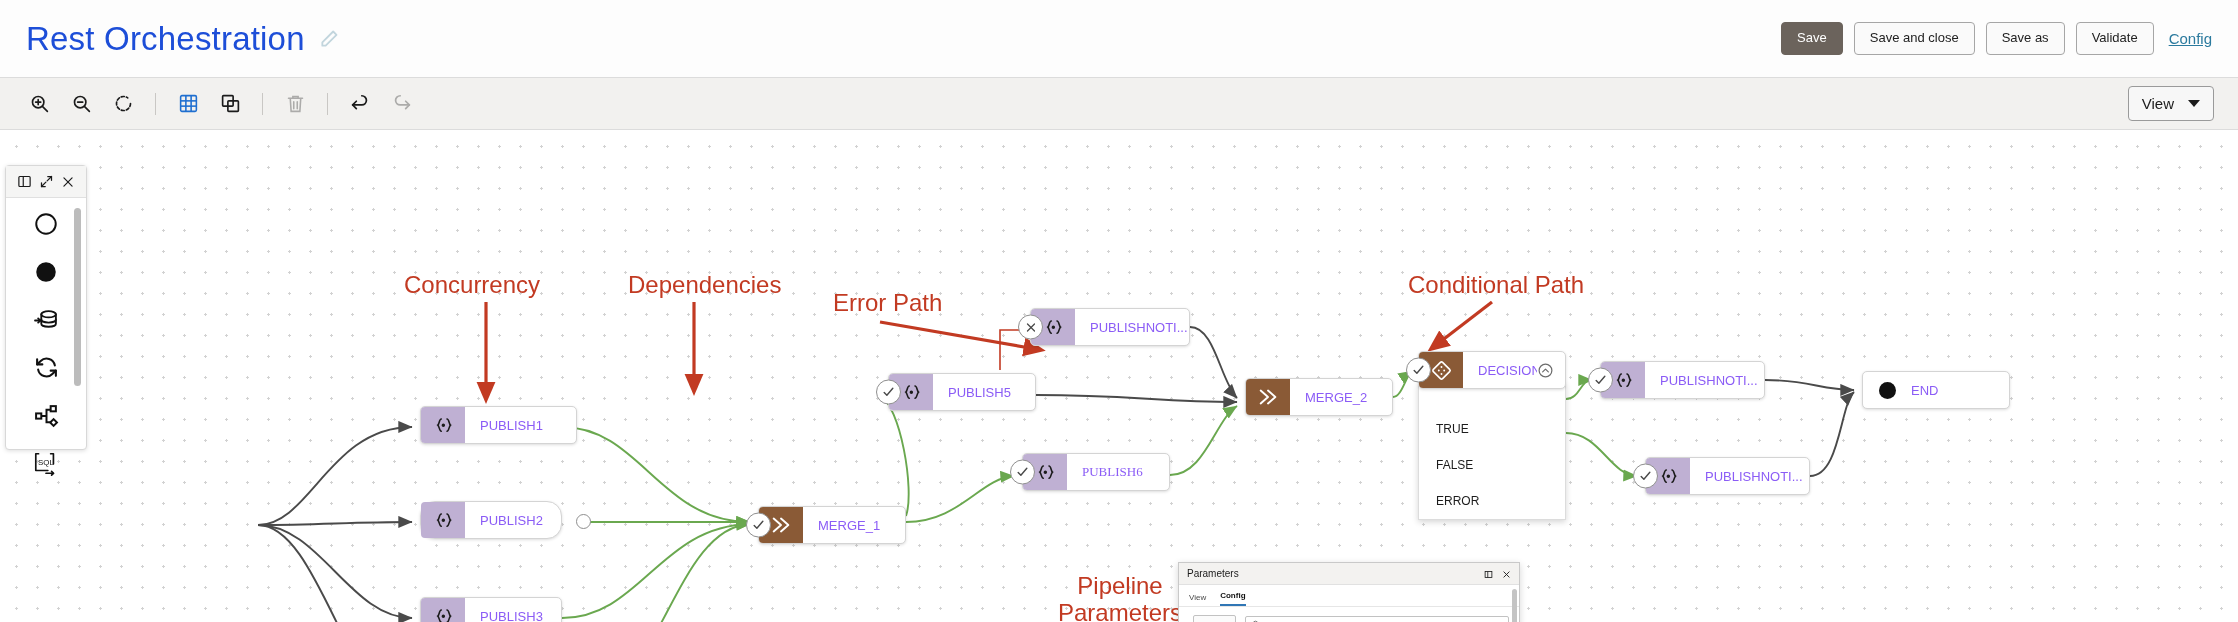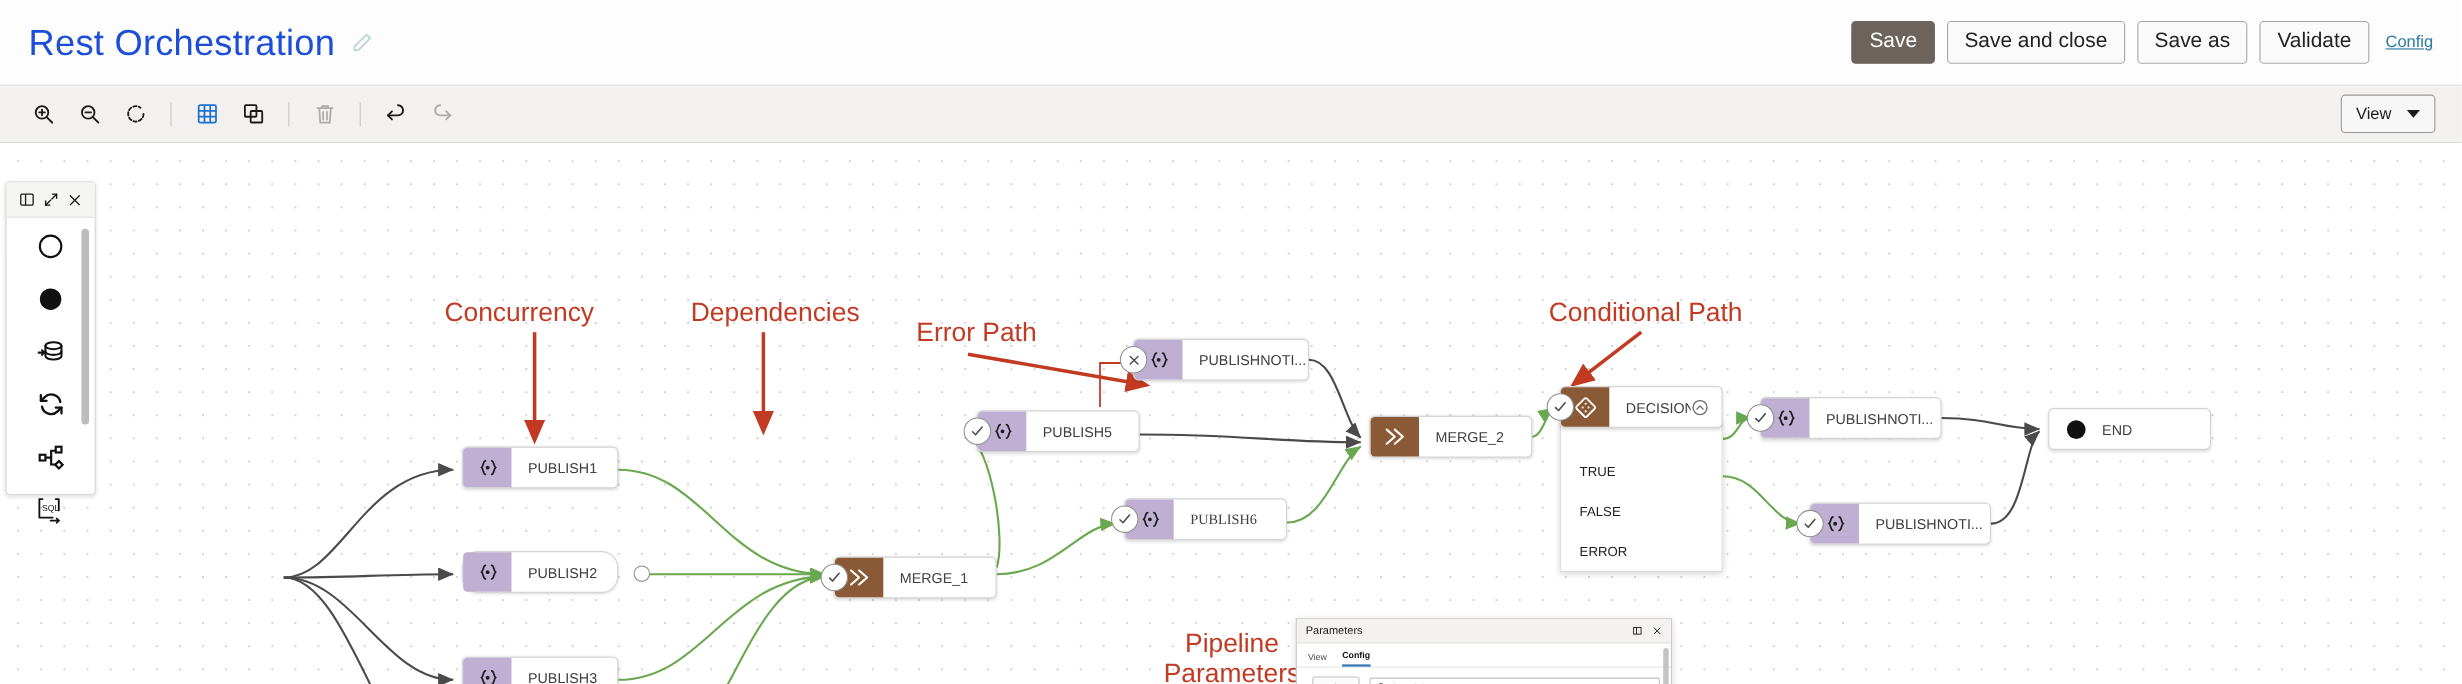--- a/index.html
+++ b/index.html
@@ -18,21 +18,21 @@
   }
   .title-wrap { display: flex; align-items: center; gap: 14px; margin-left: 26px; }
   .page-title { font-size: 33px; font-weight: 400; color: #1d4ed8; letter-spacing: .2px; }
   .pencil-icon { width: 20px; height: 20px; opacity: .85; }
   .header-actions {
     margin-left: auto; margin-right: 22px;
     display: flex; align-items: center; gap: 11px;
   }
   .btn {
     font-family: "Liberation Sans", sans-serif;
-    font-size: 19px; color: #222; background: #fafafa;
+    font-size: 13px; color: #222; background: #fafafa;
     border: 1px solid #a6a6a6; border-radius: 4px;
     padding: 8px 15px; cursor: pointer; white-space: nowrap; line-height: 1.1;
   }
   .btn.primary { background: #6b635c; border-color: #6b635c; color: #fff; }
   .link-btn {
     font-size: 15px; color: #2b7a9e; background: none; border: none;
     text-decoration: underline; cursor: pointer; padding: 6px 4px;
     font-family: "Liberation Sans", sans-serif;
   }
 
@@ -98,21 +98,21 @@
     box-shadow: 0 1px 3px rgba(0,0,0,.14);
     display: flex; align-items: center; z-index: 20; cursor: pointer;
   }
   .node-ico {
     width: 44px; height: 100%; display: flex; align-items: center; justify-content: center;
     border-radius: 4px 0 0 4px; flex: 0 0 44px;
   }
   .node-ico.purple { background: #bfb0d3; }
   .node-ico.brown  { background: #8a5a36; }
   .node-label {
-    font-size: 13px; color: #404040; padding-left: 15px;
+    font-size: 13px; color: #8b5cf6; padding-left: 15px;
     white-space: nowrap; overflow: hidden;
   }
   .node-chevron { margin-left: auto; margin-right: 11px; display: flex; cursor: pointer; }
   .badge {
     position: absolute; left: -13px; top: 50%; transform: translateY(-50%);
     width: 25px; height: 25px; border-radius: 50%;
     background: #fff; border: 1.4px solid #8f8f8f;
     display: flex; align-items: center; justify-content: center; z-index: 25;
   }
   .port {
@@ -408,21 +408,21 @@
     </div>
 
     <div class="annot" style="left:404px; top:142px;">Concurrency</div>
     <div class="annot" style="left:628px; top:142px;">Dependencies</div>
     <div class="annot" style="left:833px; top:160px;">Error Path</div>
     <div class="annot" style="left:1408px; top:142px;">Conditional Path</div>
     <div class="annot" style="left:1055px; top:443px; text-align:center; width:130px;">Pipeline
 Parameters</div>
 
 
-    <div class="node" style="left:420px; top:276px; width:142px;">
+    <div class="node" style="left:420px; top:276px; width:157px;">
       <div class="node-ico purple">
         <svg width="21" height="21" viewBox="0 0 24 24" fill="none" stroke="#1b1b1b" stroke-width="1.8" stroke-linecap="round">
           <path d="M9.5 4.5C7 4.5 7.5 10 5.5 11.5c2 1.5 1.5 7 4 7"></path>
           <path d="M16 4.5c2.5 0 2 5.5 4 7-2 1.5-1.5 7-4 7"></path>
           <circle cx="11.8" cy="11.6" r="1.1" fill="#1b1b1b"></circle>
         </svg>
       </div>
       <div class="node-label">PUBLISH1</div>
     </div>
     <div class="node" style="left:420px; top:371px; width:142px;border-radius:15px;">

